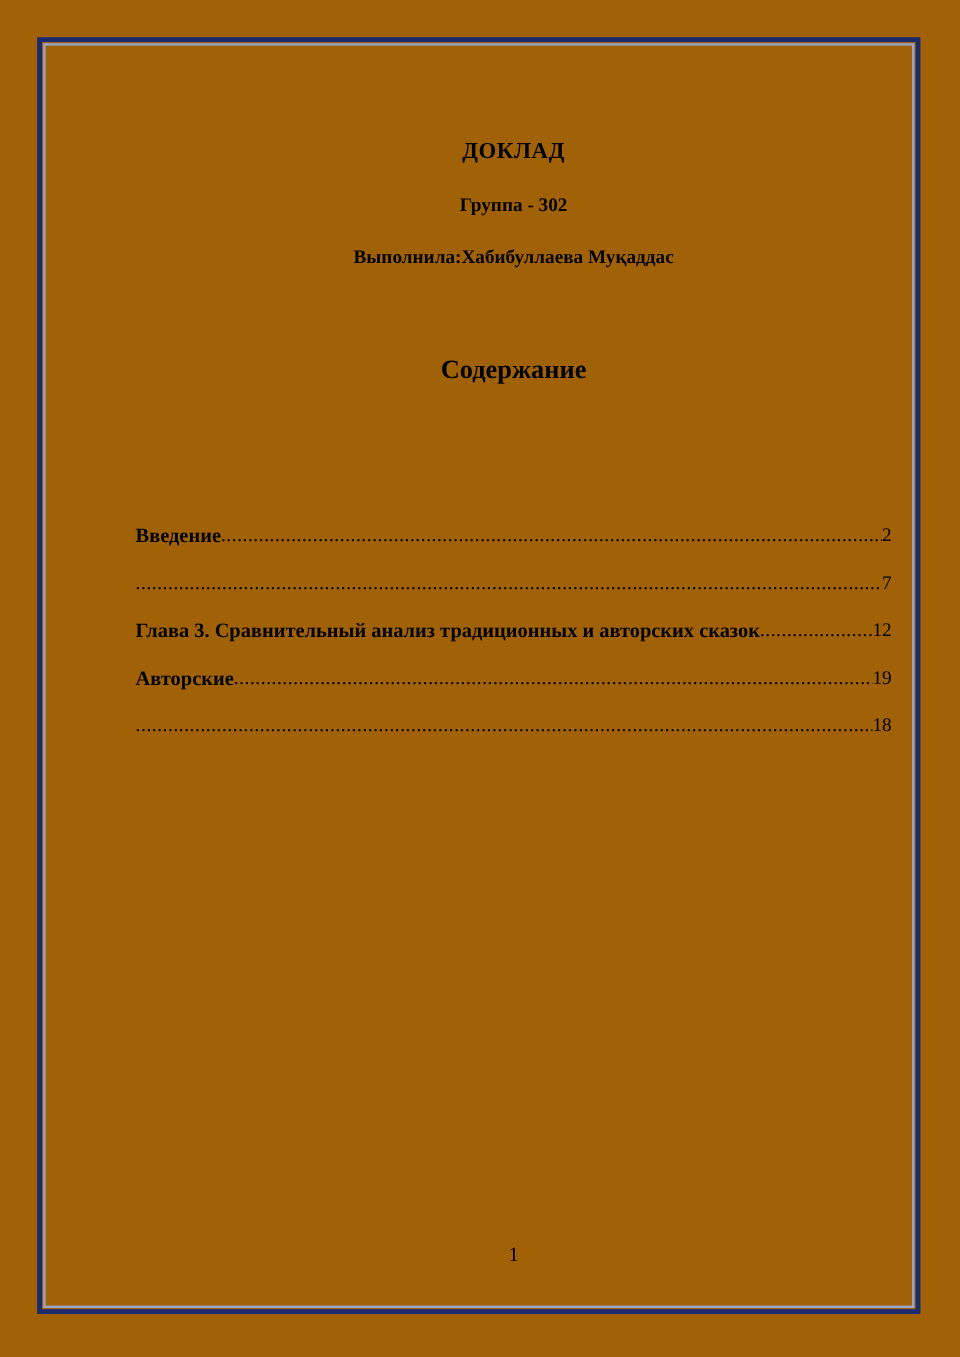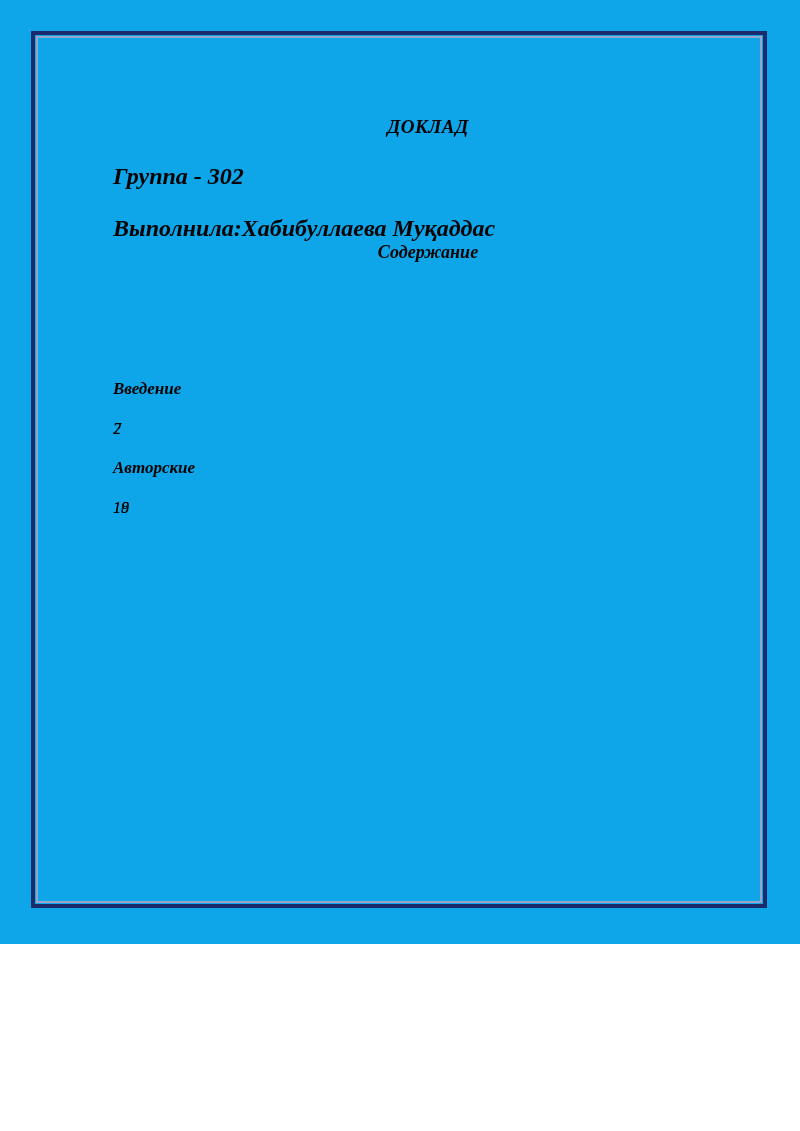--- a/index.html
+++ b/index.html
@@ -3,26 +3,25 @@
 <meta charset="utf-8">
 <style>
   html, body {
     margin: 0;
     padding: 0;
     background: #ffffff;
   }
   .sheet {
     position: relative;
     width: 800px;
-    height: 944px;
-    background: #0ea5e9;
+    height: 1131px;
+    background: #a16207;
     font-family: "Liberation Serif", serif;
     color: #000000;
     overflow: hidden;
-    font-style: italic;
   }
   
   .frame {
     position: absolute;
     left: 31px;
     top: 31px;
     right: 33px;
     bottom: 36px;
     border: 4px solid #1b2a6b;
     pointer-events: none;
@@ -40,40 +39,41 @@
   }
   .doc-title {
     margin-top: 116px;
     text-align: center;
     font-size: 19px;
     font-weight: bold;
     letter-spacing: 0.5px;
   }
   .doc-subtitle {
     margin-top: 25px;
-    font-size: 24px;
+    text-align: center;
+    font-size: 16px;
     font-weight: bold;
   }
   .toc-heading {
+    margin-top: 71px;
     text-align: center;
-    font-size: 18px;
+    font-size: 22px;
     font-weight: bold;
   }
   .toc {
     margin-top: 106px;
   }
   .toc-row {
     display: flex;
-    align-items: flex-start;
+    align-items: flex-end;
     height: 39.5px;
     font-size: 17px;
     line-height: 39.5px;
     white-space: nowrap;
     cursor: pointer;
-    flex-direction: column;
   }
   .toc-label {
     font-weight: bold;
     flex: 0 0 auto;
   }
   .toc-dots {
     flex: 1 1 auto;
     overflow: hidden;
     font-weight: normal;
     font-size: 16px;
@@ -123,20 +123,25 @@
         <span class="toc-dots"></span>
         <span class="toc-page">2</span>
       </div>
 
 
       <div class="toc-row">
         <span class="toc-dots"></span>
         <span class="toc-page">7</span>
       </div>
 
+      <div class="toc-row">
+        <span class="toc-label">Глава 3. Сравнительный анализ традиционных и авторских сказок</span>
+        <span class="toc-dots"></span>
+        <span class="toc-page">12</span>
+      </div>
 
       <div class="toc-row">
         <span class="toc-label">Авторские</span>
         <span class="toc-dots"></span>
         <span class="toc-page">19</span>
       </div>
 
       <div class="toc-row">
         <span class="toc-dots"></span>
         <span class="toc-page">18</span>

